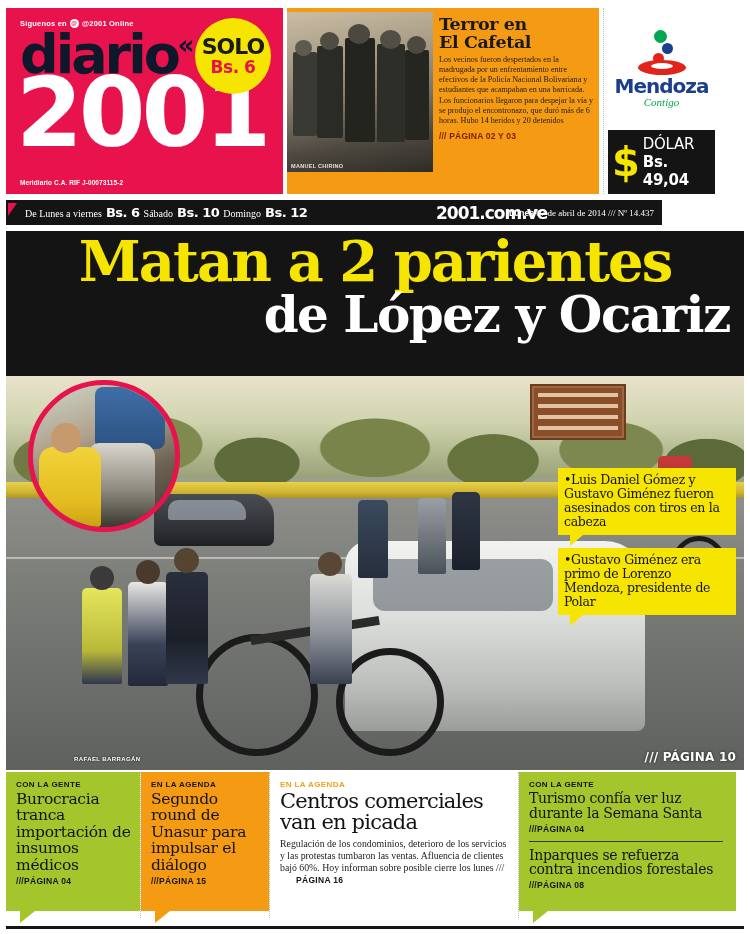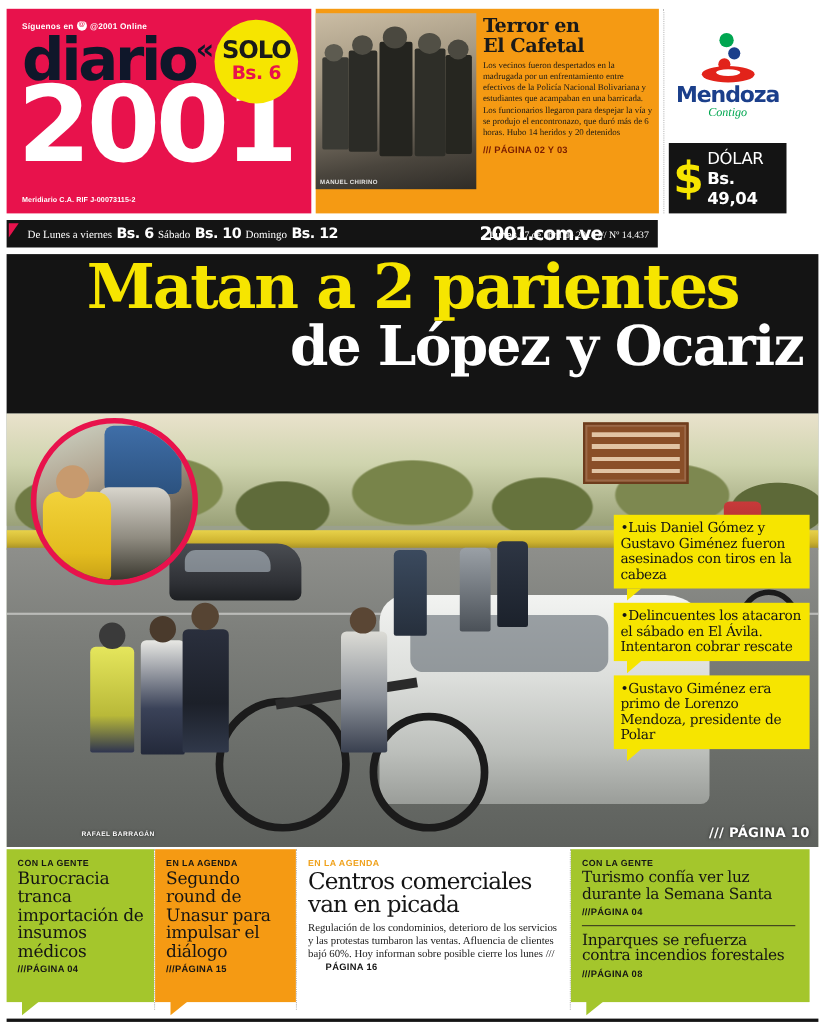--- a/index.html
+++ b/index.html
@@ -174,21 +174,21 @@
     font-size: 40px; font-weight: bold; color: #f6e500;
     line-height: .8;
   }
   .dolar-txt { color: #ffffff; font-family: "DejaVu Sans", sans-serif; }
   .dolar-label { font-size: 15px; font-weight: normal; letter-spacing: -.3px; }
   .dolar-rate { font-size: 15px; font-weight: bold; letter-spacing: -.3px; }
 
   
   .price-bar {
     position: absolute; left: 6px; top: 200px;
-    width: 592px; height: 25px;
+    width: 656px; height: 25px;
     background: #141414;
     display: flex; align-items: center;
     color: #ffffff;
   }
   .pb-arrow {
     width: 0; height: 0; flex: none;
     border-left: 9px solid #e8124c;
     border-bottom: 13px solid transparent;
     margin-left: 2px; margin-top: -6px;
   }
@@ -569,23 +569,20 @@
       <div class="ic-head"></div>
     </div>
 
     <div class="main-credit">RAFAEL BARRAGÁN</div>
 
     <div class="bullets">
       <div class="bullet">
         <p>•Luis Daniel Gómez y Gustavo Giménez fueron asesinados con tiros en la cabeza</p>
       </div>
       <div class="bullet">
-        <p>•Delincuentes los atacaron el sábado en El Ávila. Intentaron cobrar rescate</p>
-      </div>
-      <div class="bullet">
         <p>•Gustavo Giménez era primo de Lorenzo Mendoza, presidente de Polar</p>
       </div>
     </div>
     <div class="bullets-page">/// PÁGINA 10</div>
   </div>
 
   <div class="bottom">
 
     <div class="bcol">
       <div class="card green">

